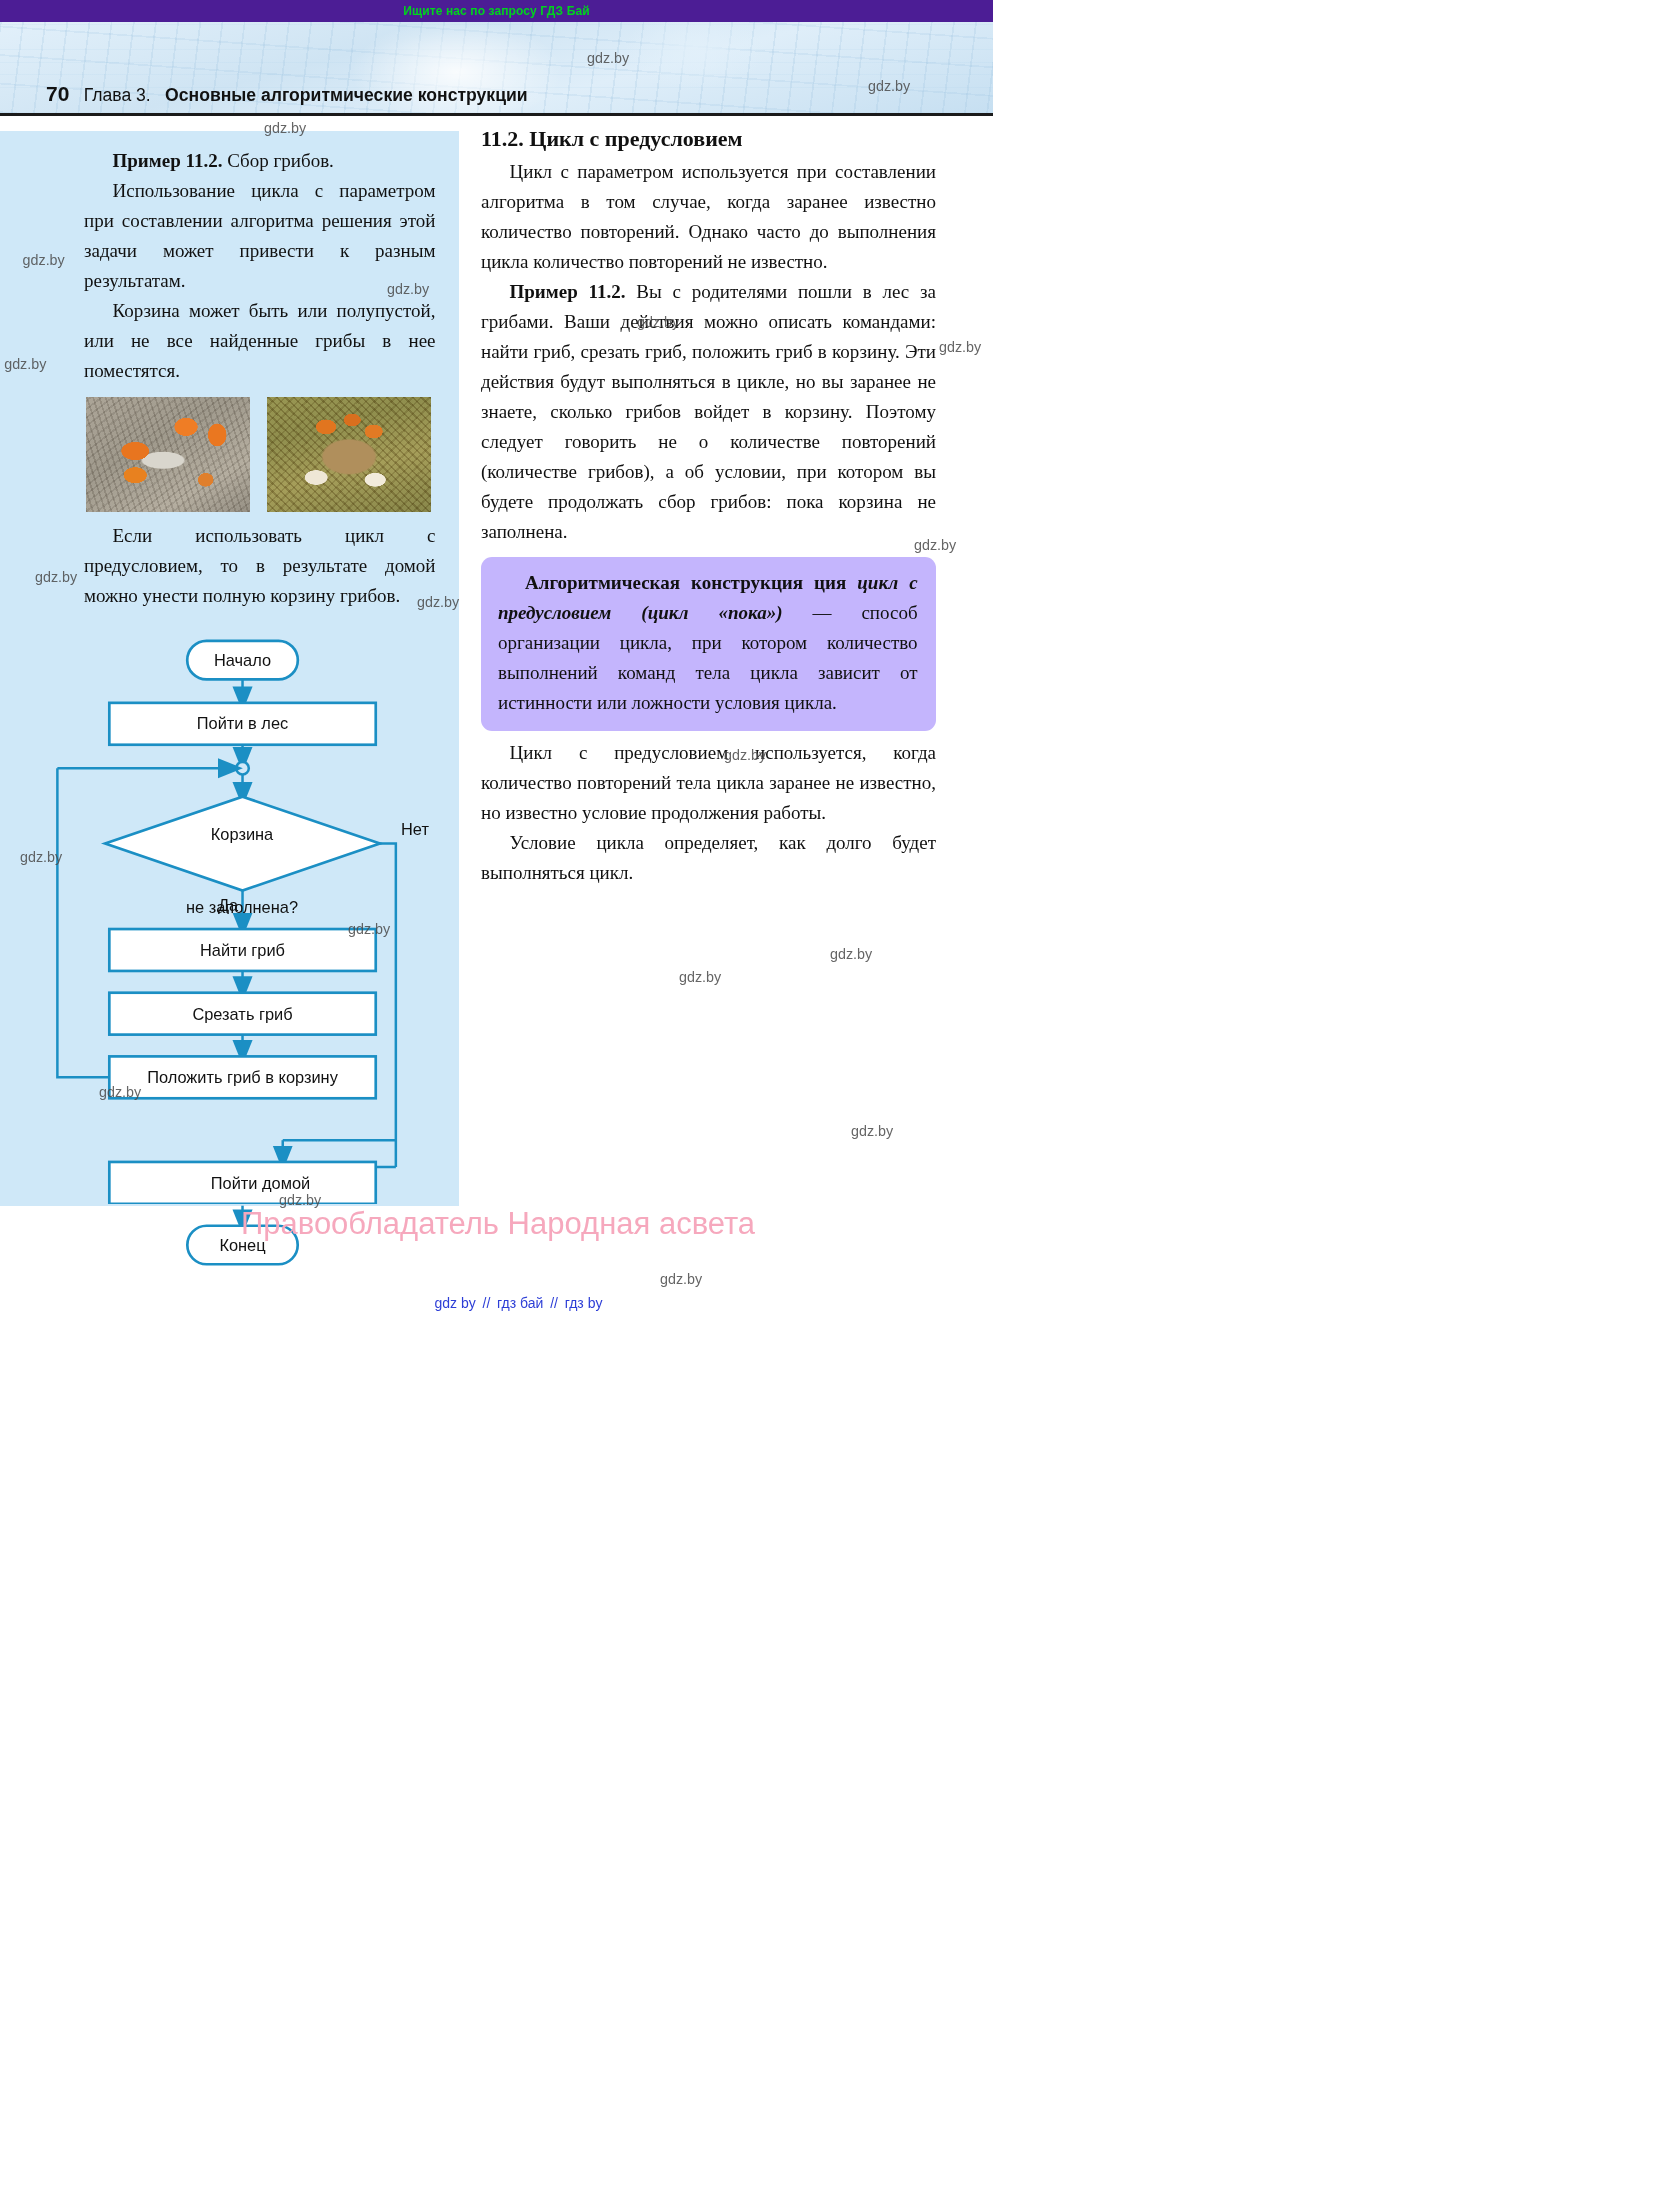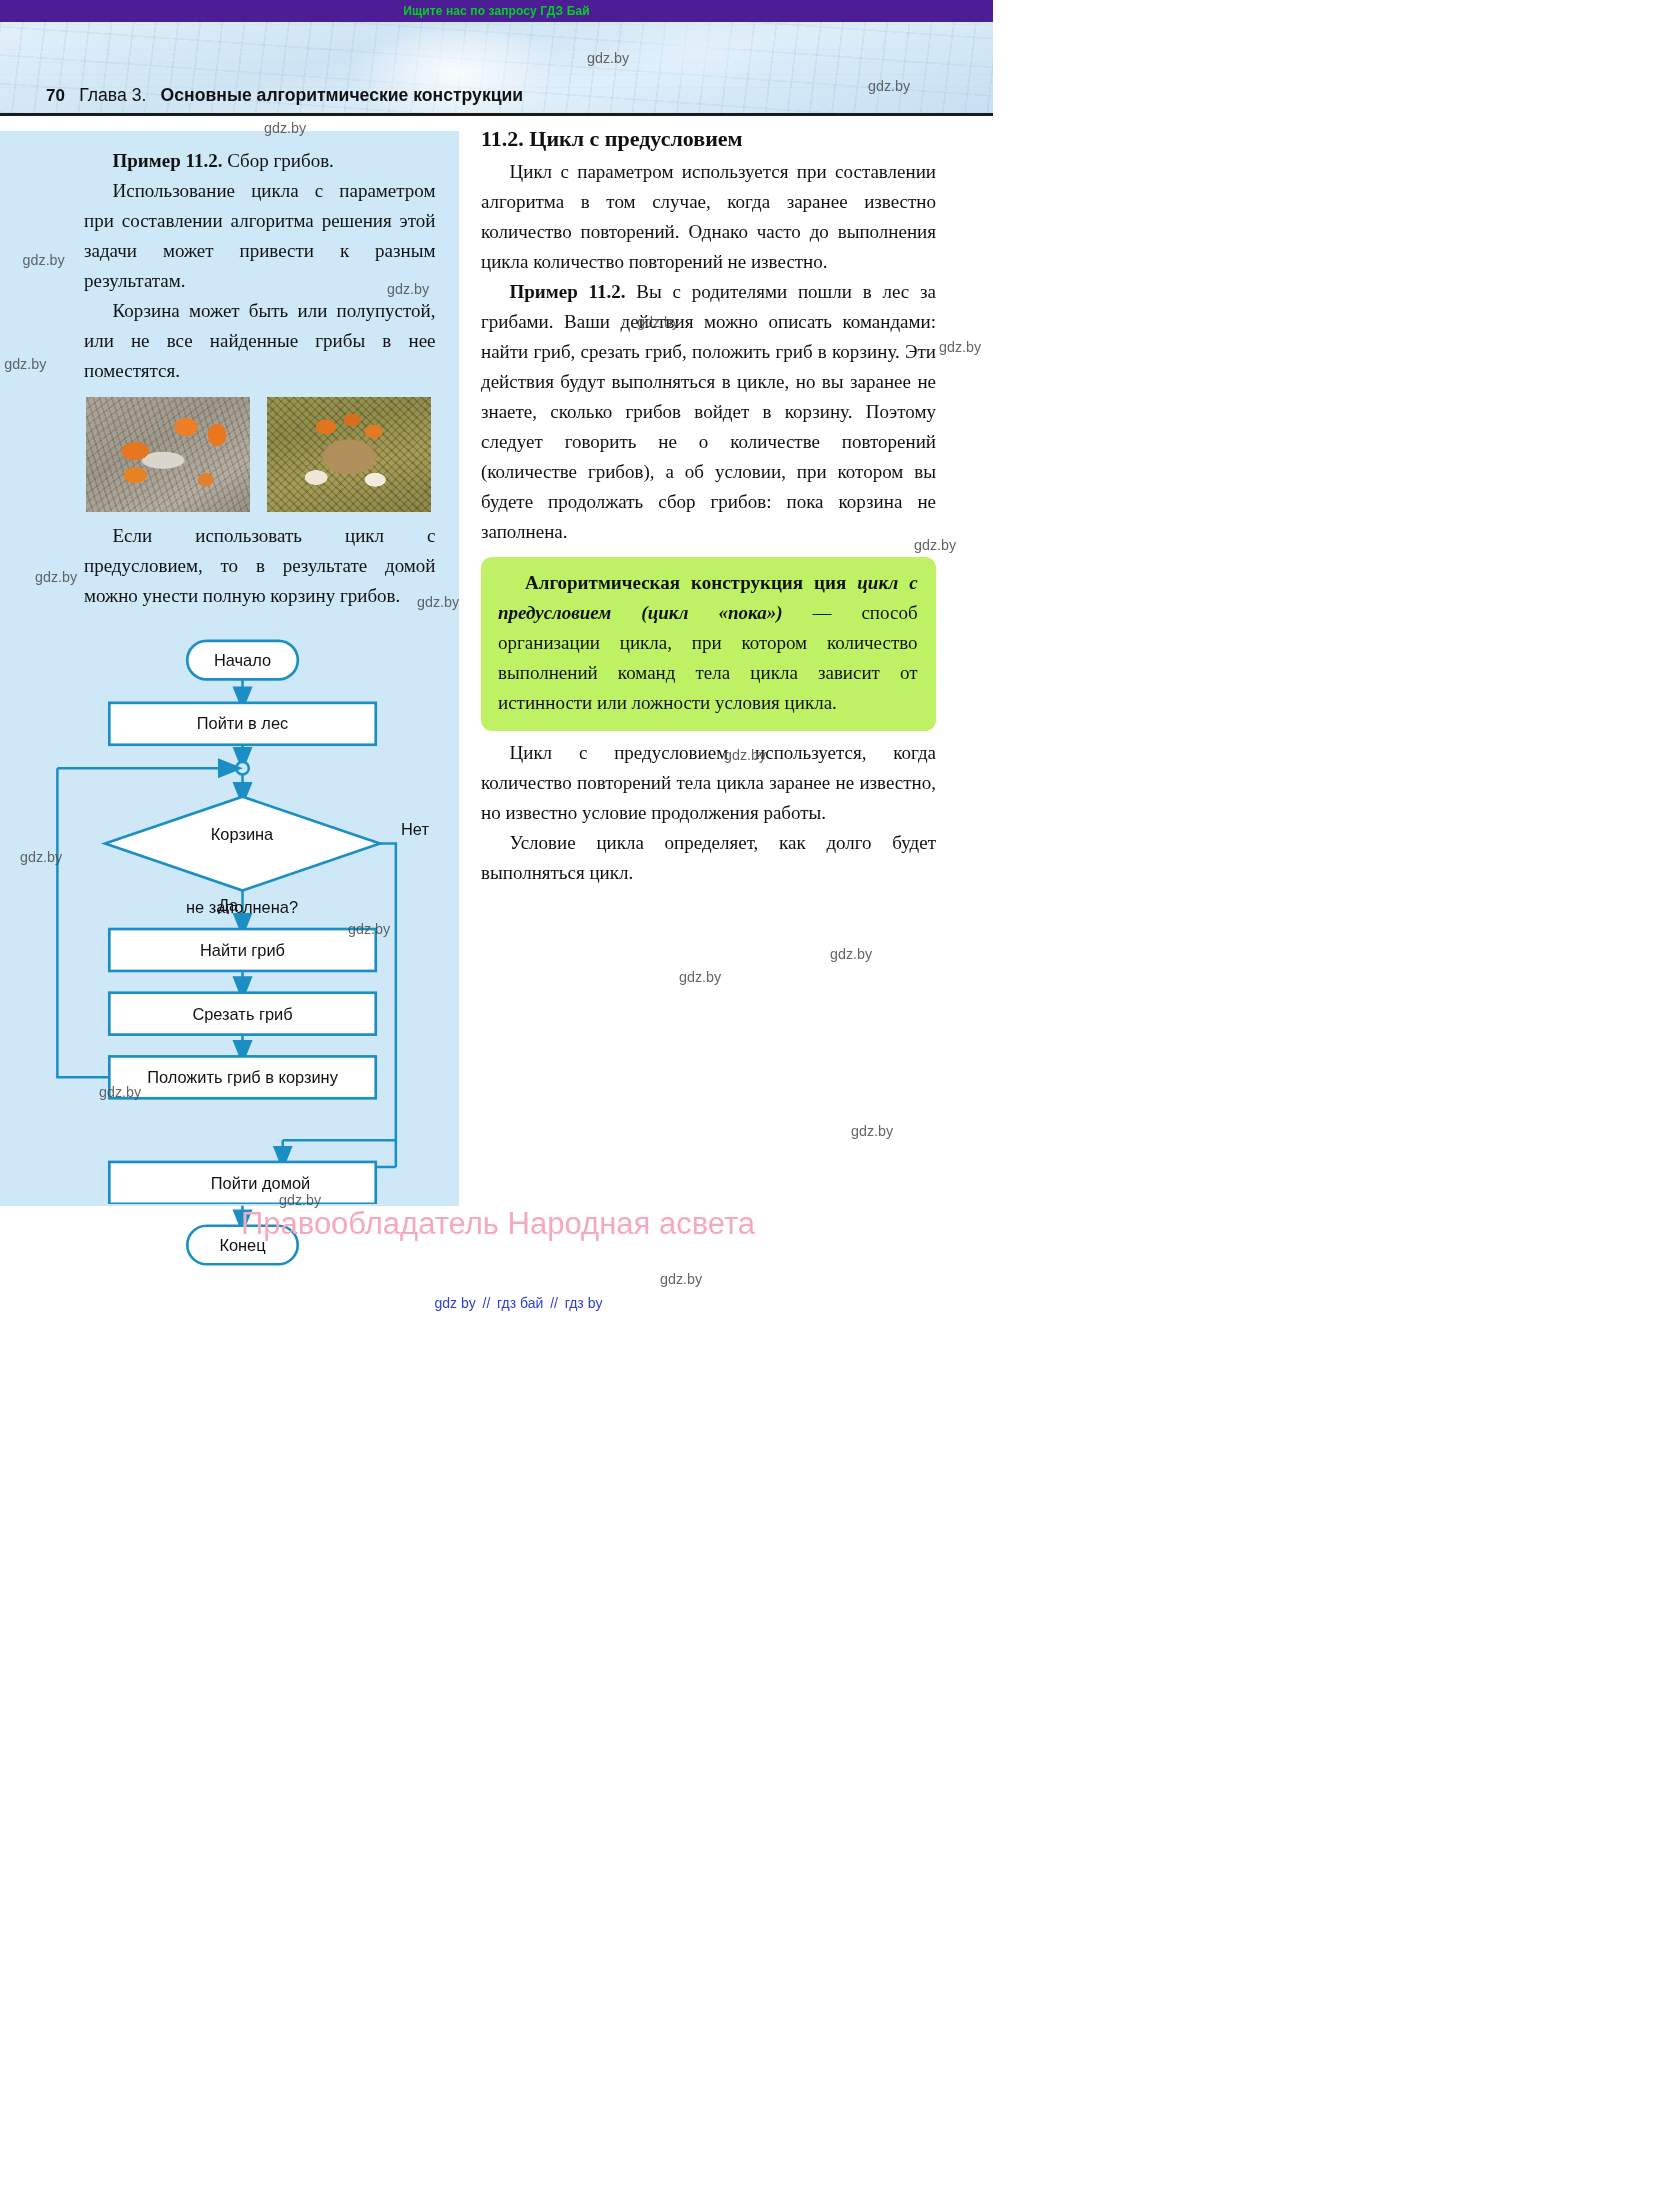--- a/index.html
+++ b/index.html
@@ -33,21 +33,21 @@
       repeating-linear-gradient(4deg, rgba(140,185,220,.16) 0 1.7px, rgba(255,255,255,0) 1.7px 28.5px),
       repeating-linear-gradient(0deg, rgba(165,205,232,.13) 0 0.8px, rgba(255,255,255,0) 0.8px 12.6px),
       linear-gradient(165deg,#e2f0fa 0%,#cfe4f3 35%,#dfeef9 62%,#c6dff1 100%);
     border-bottom:3.4px solid #1b1b1b;
   }
   .header-inner {
     position:absolute; left:46px; bottom:6.7px;
     display:flex; align-items:baseline; gap:14.3px;
     font-family:"Liberation Sans", sans-serif;
   }
-  .page-num { font-size:17px; font-weight:bold; color:#111; }
+  .page-num { font-size:21px; font-weight:bold; color:#111; }
   .chapter-pre { font-size:17.6px; color:#111; }
   .chapter-main { font-size:17.6px; font-weight:bold; color:#111; }
 
   
   .body-area { position:absolute; top:119px; left:0; width:100%; height:1090px; }
 
   .left-col {
     position:absolute; left:0; top:11.7px; width:459px; height:1075px;
     background:#cfe8f8;
     padding:15px 23.5px 0 84px;
@@ -110,21 +110,21 @@
     text-align:center;
   }
   .branch-label {
     position:absolute;
     font-family:"Liberation Sans", sans-serif;
     font-size:16.4px; color:#111;
   }
 
   
   .def-box {
-    background:#bef264;
+    background:#c4b5fd;
     border-radius:11px;
     padding:11.7px 18.4px 12.6px 17px;
     margin:10px 0 6.7px 0;
   }
   .def-box p { font-size:19px; line-height:30px; text-align:justify; text-indent:27px; color:#111; }
 
   
   .wm {
     position:absolute;
     font-family:"Liberation Sans", sans-serif;

